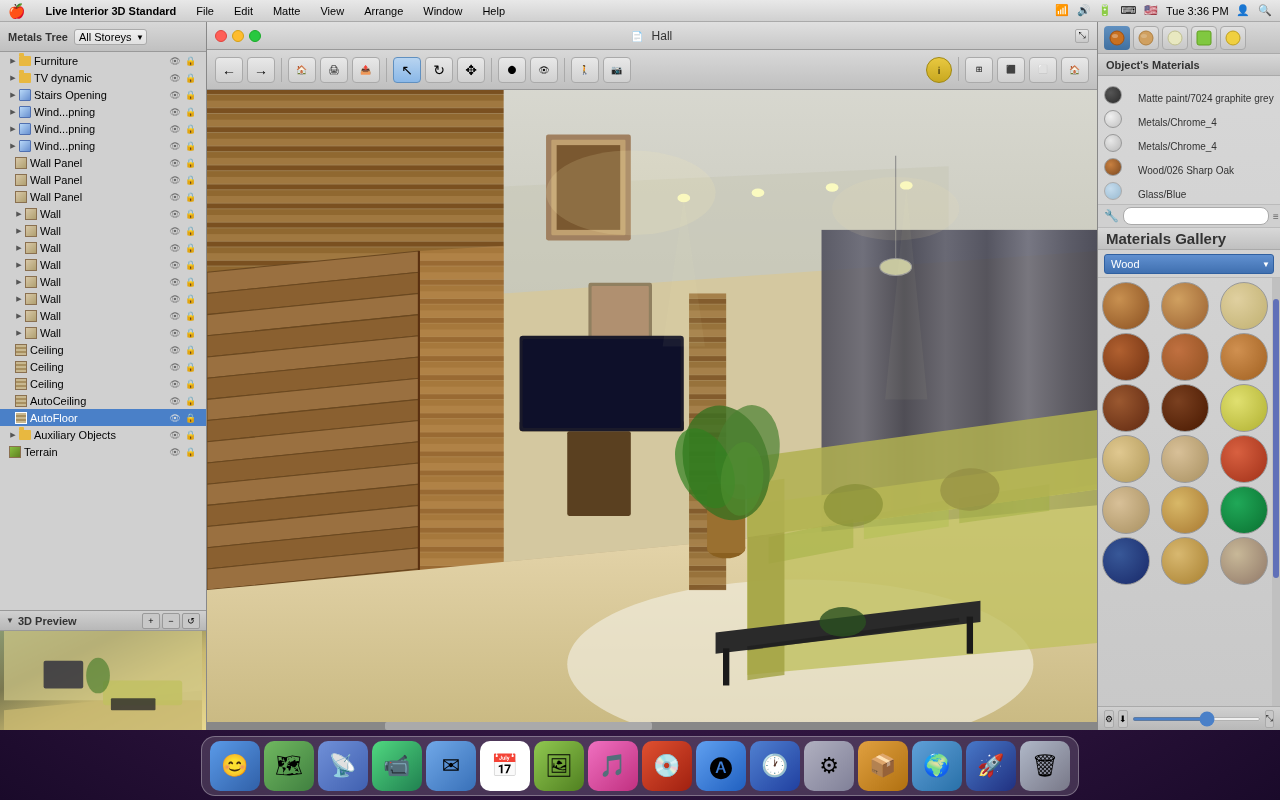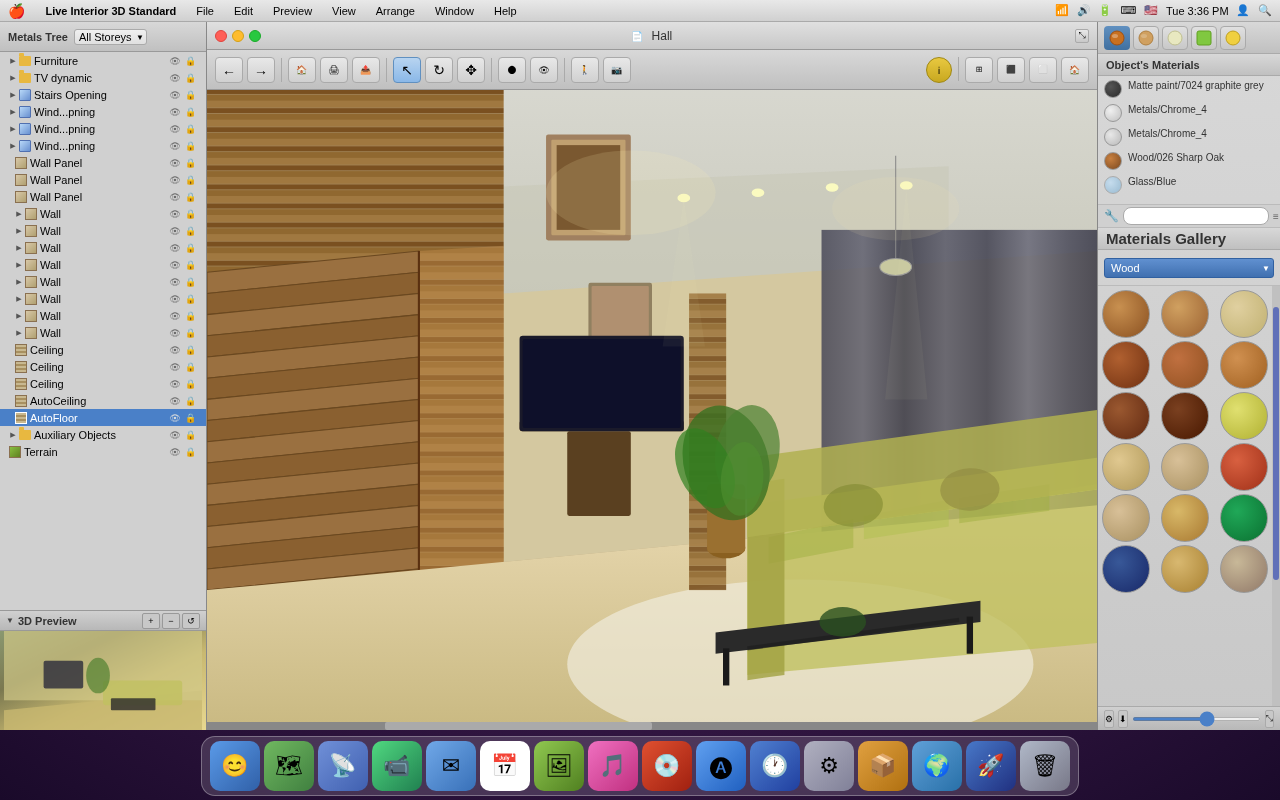--- a/index.html
+++ b/index.html
@@ -406,22 +406,22 @@
       font-weight: bold;
       color: #333;
     }
 
     .materials-list {
       padding: 4px 6px;
     }
     .material-row {
       height: 24px;
       display: flex;
-      align-items: flex-start;
-      gap: 6px;
+      align-items: flex-end;
+      gap: 16px;
       cursor: pointer;
     }
     .material-swatch {
       width: 18px;
       height: 18px;
       border-radius: 50%;
       border: 1px solid #999;
       flex-shrink: 0;
     }
     .material-label {
@@ -457,21 +457,21 @@
       display: flex;
       align-items: center;
       padding: 0 8px;
       border-bottom: 1px solid #aaa;
       font-size: 15px;
       font-weight: bold;
       color: #333;
     }
 
     .gallery-filter {
-      height: 36px;
+      height: 28px;
       display: flex;
       align-items: center;
       padding: 12px 6px;
       gap: 4px;
       border-bottom: 1px solid #bbb;
     }
     .gallery-select-wrapper {
       position: relative;
       flex: 1;
     }
@@ -577,21 +577,21 @@
     }
   </style>
 </head>
 <body>
 
 <div class="menu-bar">
   <span class="apple-logo">🍎</span>
   <span class="menu-item app-name">Live Interior 3D Standard</span>
   <span class="menu-item">File</span>
   <span class="menu-item">Edit</span>
-  <span class="menu-item">Preview</span>
+  <span class="menu-item">Matte</span>
   <span class="menu-item">View</span>
   <span class="menu-item">Arrange</span>
   <span class="menu-item">Window</span>
   <span class="menu-item">Help</span>
   <div class="right-items">
     <span>📶</span>
     <span>🔊</span>
     <span>🔋</span>
     <span>⌨</span>
     <span>🇺🇸</span>

